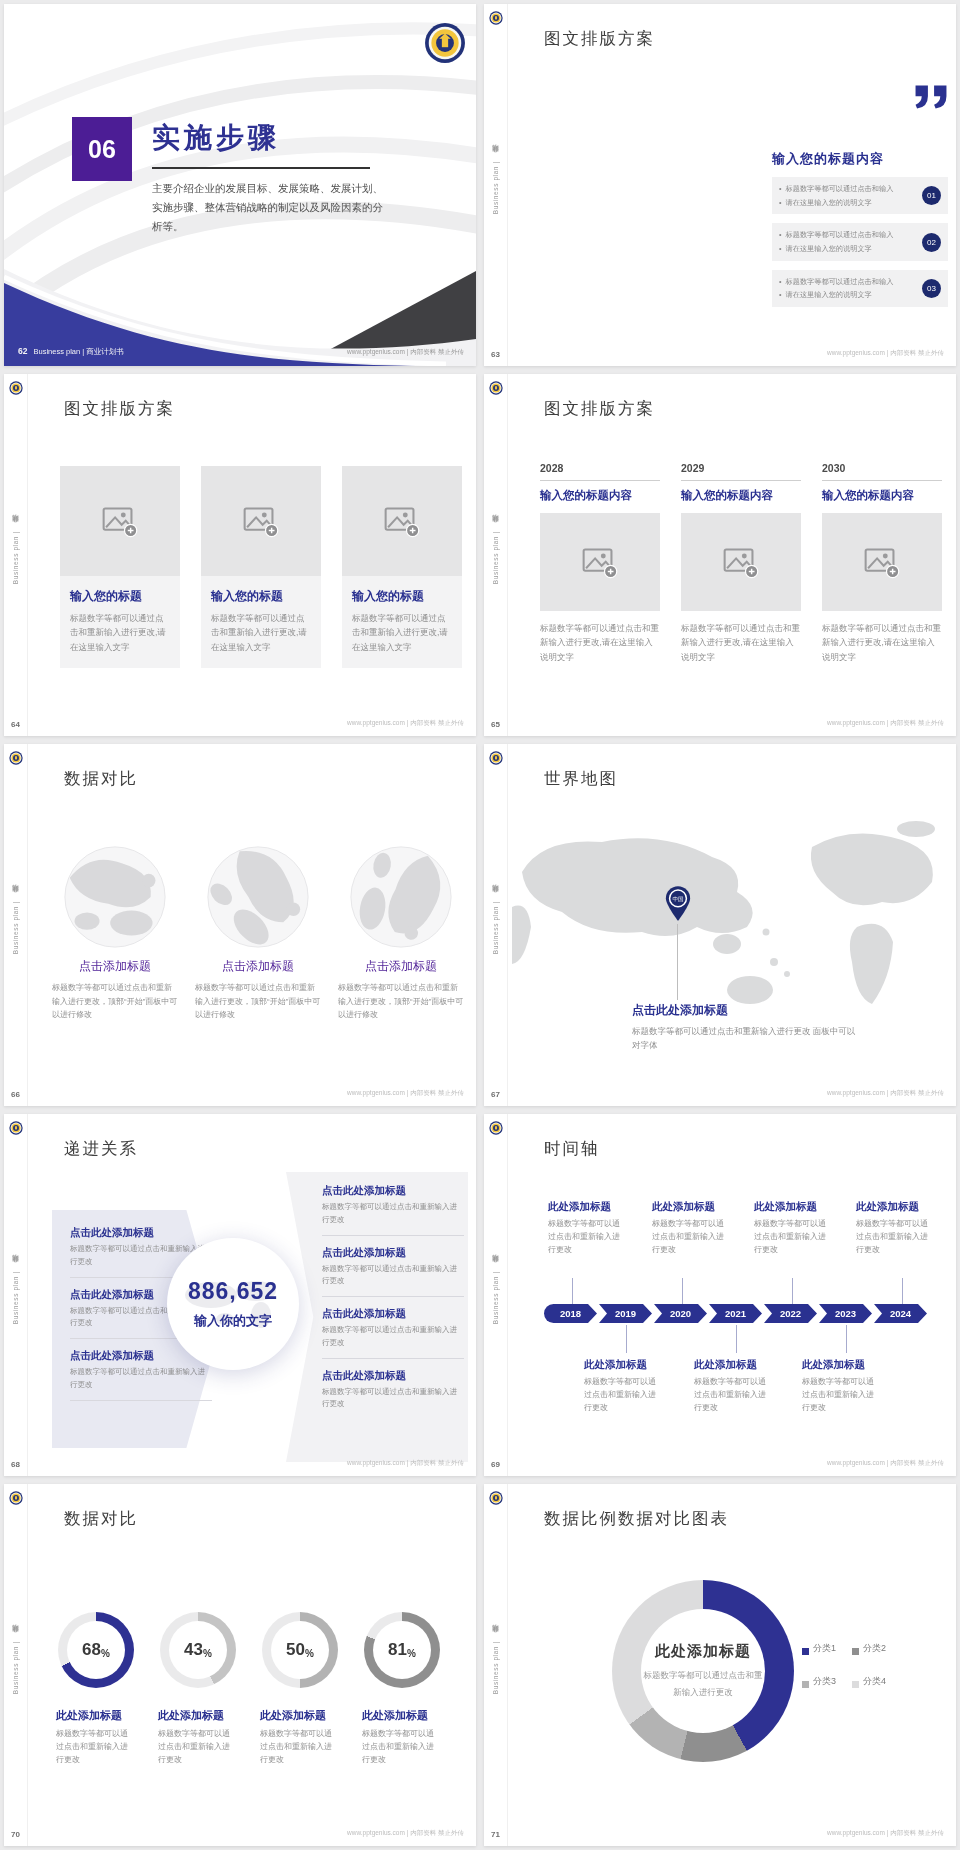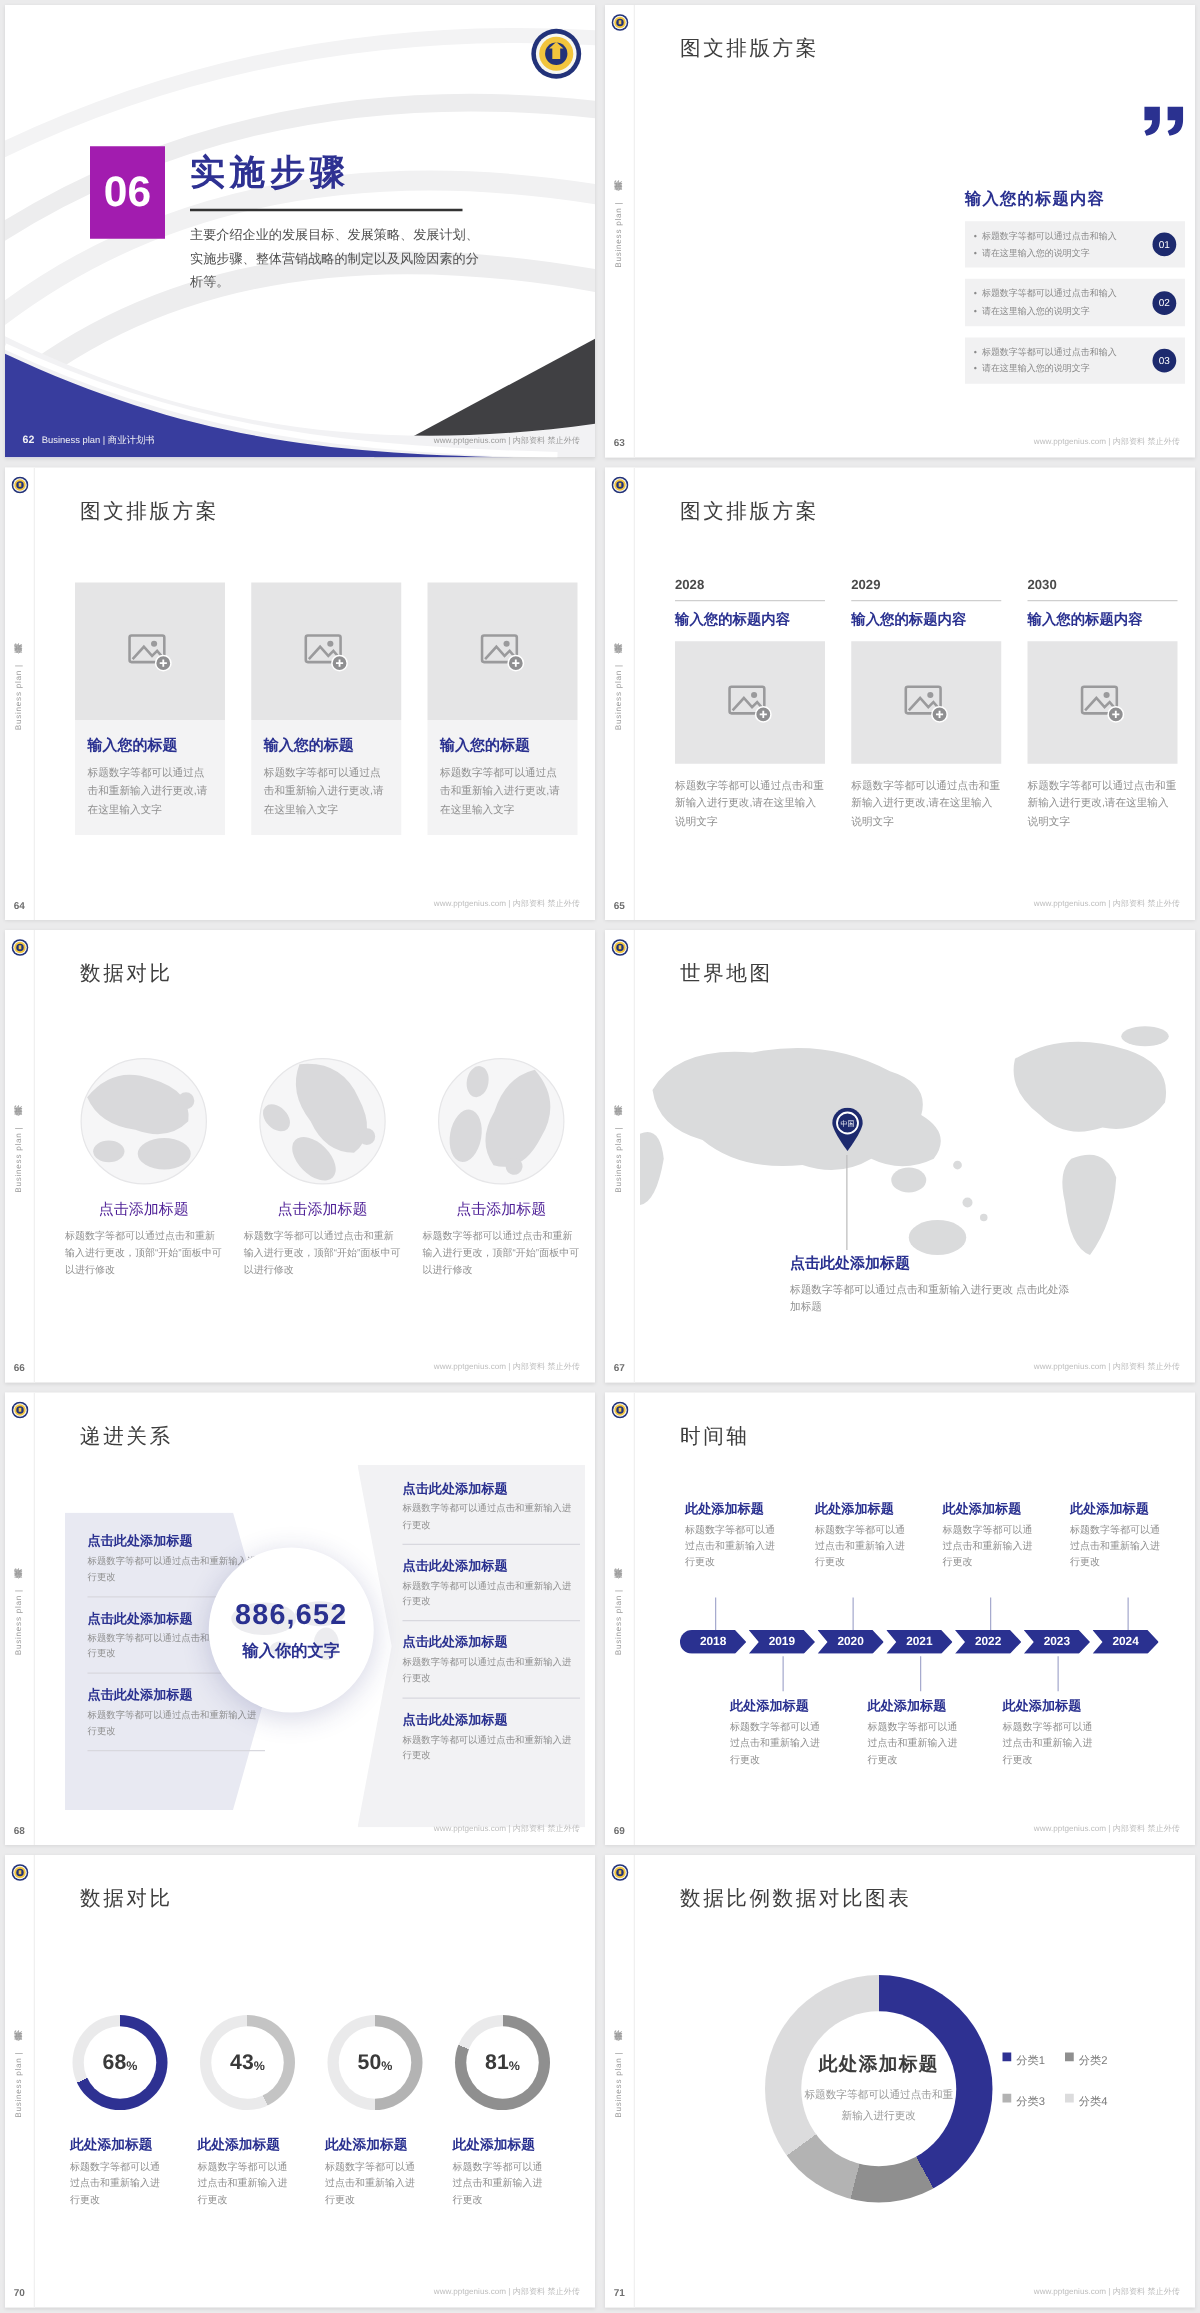--- a/index.html
+++ b/index.html
@@ -8,21 +8,21 @@
   .slide{position:relative;background:#fff;overflow:hidden;box-shadow:0 1px 3px rgba(0,0,0,.10)}
   
   .sb{position:absolute;left:0;top:0;bottom:0;width:24px;border-right:1px solid #f0f0f0;background:#fff;z-index:4}
   .sb svg{position:absolute;left:5px;top:7px}
   .sbtext{position:absolute;left:50%;top:50%;transform:translate(-50%,-50%) rotate(180deg);writing-mode:vertical-rl;font-size:6.5px;color:#9b9b9b;letter-spacing:.6px;white-space:nowrap}
   .pageno{position:absolute;left:7px;bottom:7px;font-size:8px;font-weight:bold;color:#707070;z-index:5}
   .sitefoot{position:absolute;right:12px;bottom:8px;font-size:6.5px;color:#bdbdbd;z-index:5}
   .stitle{position:absolute;left:60px;top:24px;font-size:16.5px;color:#3e3e3e;letter-spacing:2px;z-index:3}
   .ph{background:#e5e5e6;display:flex;align-items:center;justify-content:center}
   
-  .s1-chapter{position:absolute;left:68px;top:113px;width:60px;height:74px;background:#a21caf;color:#fff;font-size:34px;font-weight:bold;display:flex;align-items:center;justify-content:center;z-index:2}
+  .s1-chapter{position:absolute;left:68px;top:113px;width:60px;height:64px;background:#4c1d95;color:#fff;font-size:25px;font-weight:bold;display:flex;align-items:center;justify-content:center;z-index:2}
   .s1-title{position:absolute;left:148px;top:115px;font-size:28px;font-weight:bold;color:#2e3192;letter-spacing:4px;z-index:2}
   .s1-rule{position:absolute;left:148px;top:163px;width:218px;height:2px;background:#333;z-index:2}
   .s1-para{position:absolute;left:148px;top:175px;width:238px;font-size:10.5px;color:#4f4f4f;line-height:1.8;z-index:2}
   .s1-logo{position:absolute;right:10px;top:18px;z-index:2}
   .s1-footL{position:absolute;left:14px;bottom:9px;z-index:3;font-size:7.5px;color:#f2f2f5}
   .s1-footL b{font-size:8.5px;margin-right:6px}
   .s1-footR{position:absolute;right:12px;bottom:9px;z-index:3;font-size:6.5px;color:#9a9a9a}
   
   .s2-left{position:absolute;left:58px;top:78px;width:208px;z-index:2}
   .s2-left .ph{width:208px;height:156px}
@@ -91,21 +91,21 @@
   .s9-h{font-size:11px;font-weight:bold;color:#2a3190;margin:20px 0 4px 8px}
   .s9-b{font-size:8px;color:#8f8f8f;line-height:1.65;width:78px;margin-left:8px}
   
   .s10-pie{position:absolute;left:128px;top:96px;width:182px;height:182px;border-radius:50%;z-index:2;background:#ddd}
   .s10-pie::after{content:"";position:absolute;inset:29px;background:#fff;border-radius:50%}
   .s10-center{position:absolute;inset:0;display:flex;flex-direction:column;align-items:center;justify-content:center;z-index:3;text-align:center}
   .s10-ch{font-size:15px;font-weight:bold;color:#3d3d3d;letter-spacing:1px}
   .s10-cb{font-size:8.5px;color:#9a9a9a;line-height:1.9;width:122px;margin-top:6px}
   .s10-legend{position:absolute;left:318px;top:158px;z-index:2}
   .s10-lrow{display:flex;gap:16px;margin-bottom:20px}
-  .s10-li{display:flex;align-items:flex-start;font-size:9px;color:#7a7a7a}
+  .s10-li{display:flex;align-items:flex-end;font-size:9px;color:#7a7a7a}
   .s10-sq{width:7px;height:7px;margin-right:4px;display:inline-block}
 </style>
 </head>
 <body>
 
 <div class="grid">
 
   <div class="slide">
     <svg style="position:absolute;inset:0" width="472" height="362" viewBox="0 0 472 362">
       <path d="M-30 340 Q160 150 520 230" stroke="#ededee" stroke-width="18" fill="none"></path>
@@ -408,21 +408,21 @@
     <span class="s6-pin">
       <svg width="28" height="36" viewBox="0 0 30 38">
           <path d="M15 37 C15 37 2 20 2 13 A13 13 0 1 1 28 13 C28 20 15 37 15 37 Z" fill="#1d2a6e"></path>
           <circle cx="15" cy="13" r="9" fill="#1d2a6e" stroke="#fff" stroke-width="1.6"></circle>
           <text x="15" y="15.5" font-size="6" fill="#fff" text-anchor="middle">中国</text>
         </svg>
     </span>
     <div class="s6-vline"></div>
     <div class="s6-callout">
       <div class="s6-ch">点击此处添加标题</div>
-      <div class="s6-cb">标题数字等都可以通过点击和重新输入进行更改 点击此处添加标题</div>
+      <div class="s6-cb">标题数字等都可以通过点击和重新输入进行更改 面板中可以对字体</div>
     </div>
     <div class="pageno">67</div>
     <div class="sitefoot">www.pptgenius.com | 内部资料 禁止外传</div>
   </div>
 
   <div class="slide">
     <div class="sb">
       <svg width="14" height="14" viewBox="0 0 40 40">
           <circle cx="20" cy="20" r="19" fill="#223279"></circle>
           <circle cx="20" cy="20" r="15.5" fill="#f6f7f2"></circle>

